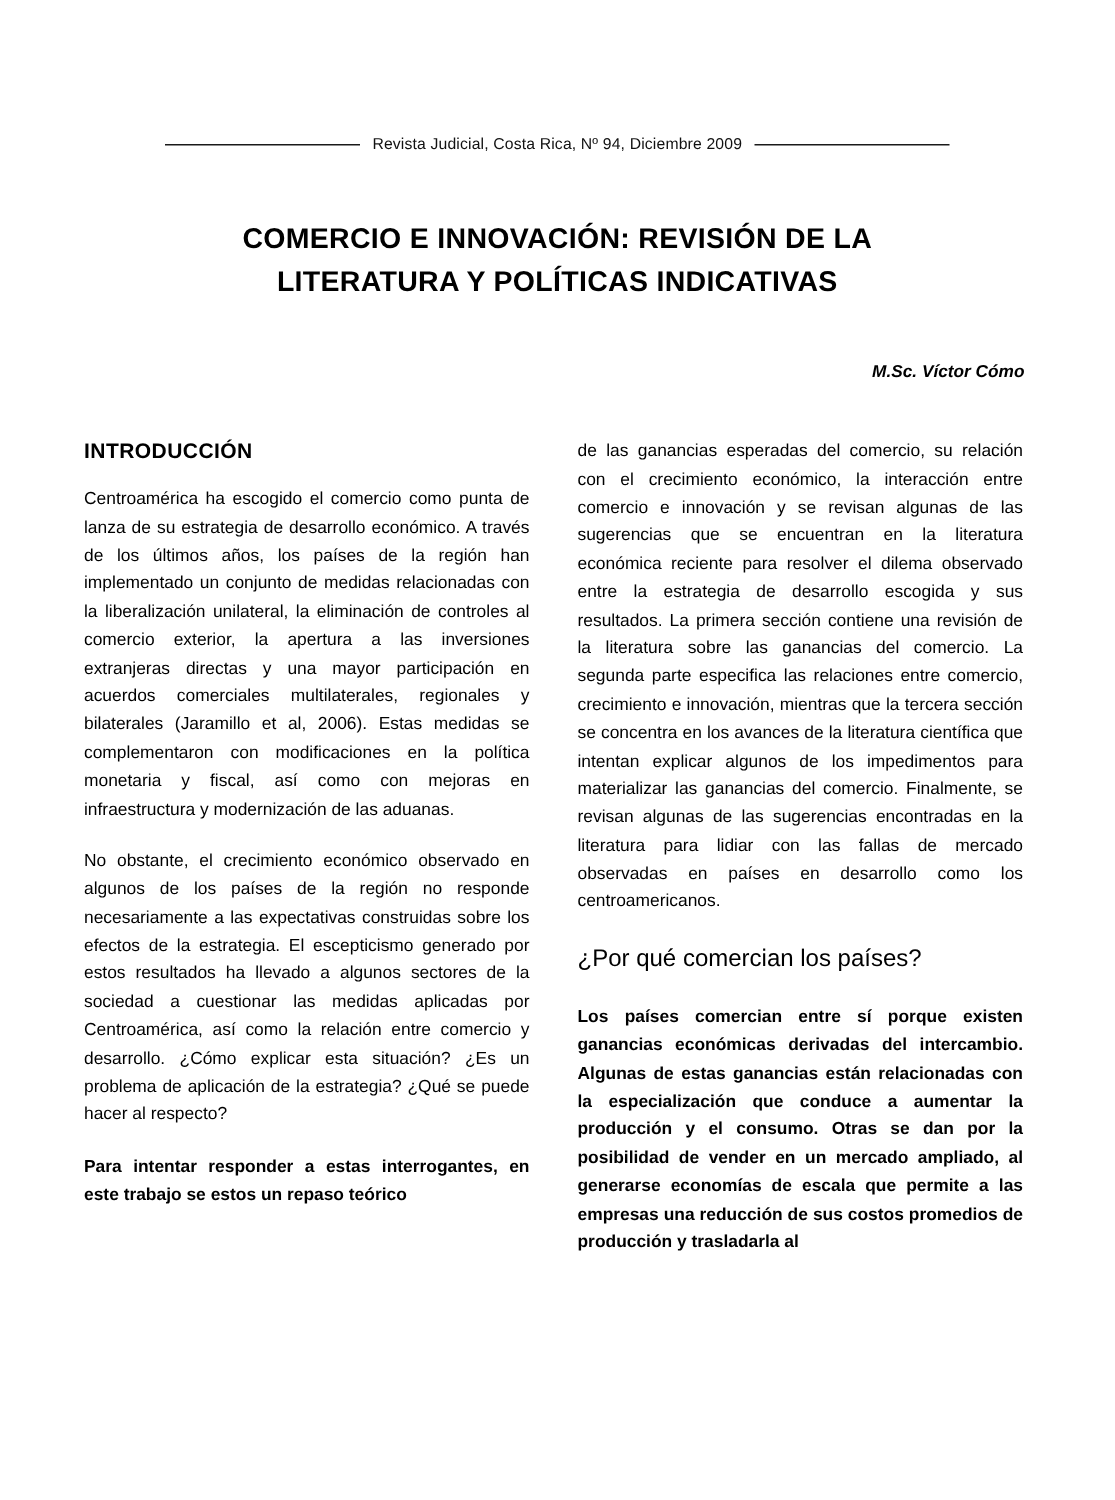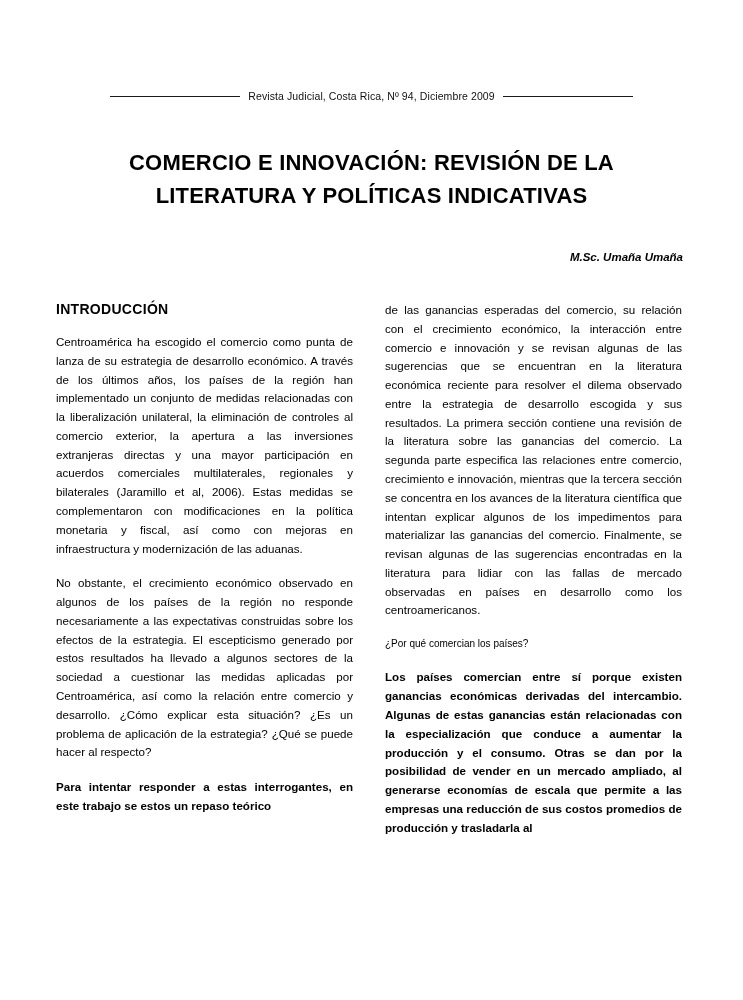--- a/index.html
+++ b/index.html
@@ -41,21 +41,21 @@
     font-size: 10.5px;
     letter-spacing: 0.1px;
     white-space: nowrap;
     color: #111;
   }
   
   .title {
     margin: 44px auto 0 auto;
     width: 540px;
     text-align: center;
-    font-size: 22px;
+    font-size: 19px;
     font-weight: bold;
     line-height: 1.5;
     letter-spacing: 0.2px;
     color: #000;
   }
   
   .byline {
     margin-top: 36px;
     text-align: right;
     padding-right: 4px;
@@ -93,40 +93,40 @@
     font-size: 11.6px;
     line-height: 1.62;
     text-align: justify;
     text-justify: inter-word;
     hyphens: none;
   }
   p.para:last-child { margin-bottom: 0; font-weight: bold; }
   .col-right p.para.first { margin-top: 0; }
   .q-line {
     margin: 0 0 16px 0;
-    font-size: 10px;
+    font-size: 16px;
     line-height: 1.62;
     text-align: left;
   }
 </style>
 </head>
 <body>
 
 <div class="page">
 
   <div class="runhead">
     <span class="rule"></span>
     <span class="rh-text">Revista Judicial, Costa Rica, Nº 94, Diciembre 2009</span>
     <span class="rule"></span>
   </div>
 
   <h1 class="title">COMERCIO E INNOVACIÓN: REVISIÓN DE LA LITERATURA Y POLÍTICAS INDICATIVAS</h1>
 
   <div class="byline">
-    <div class="author">M.Sc. Umaña Umaña</div>
+    <div class="author">M.Sc. Víctor Cómo</div>
   </div>
 
   <div class="columns">
 
     <div class="col col-left">
       <h2 class="section-heading">INTRODUCCIÓN</h2>
       <p class="para">Centroamérica ha escogido el comercio como punta de lanza de su estrategia de desarrollo económico. A través de los últimos años, los países de la región han implementado un conjunto de medidas relacionadas con la liberalización unilateral, la eliminación de controles al comercio exterior, la apertura a las inversiones extranjeras directas y una mayor participación en acuerdos comerciales multilaterales, regionales y bilaterales (Jaramillo et al, 2006). Estas medidas se complementaron con modificaciones en la política monetaria y fiscal, así como con mejoras en infraestructura y modernización de las aduanas.</p>
       <p class="para">No obstante, el crecimiento económico observado en algunos de los países de la región no responde necesariamente a las expectativas construidas sobre los efectos de la estrategia. El escepticismo generado por estos resultados ha llevado a algunos sectores de la sociedad a cuestionar las medidas aplicadas por Centroamérica, así como la relación entre comercio y desarrollo. ¿Cómo explicar esta situación? ¿Es un problema de aplicación de la estrategia? ¿Qué se puede hacer al respecto?</p>
       <p class="para">Para intentar responder a estas interrogantes, en este trabajo se estos un repaso teórico</p>
     </div>

